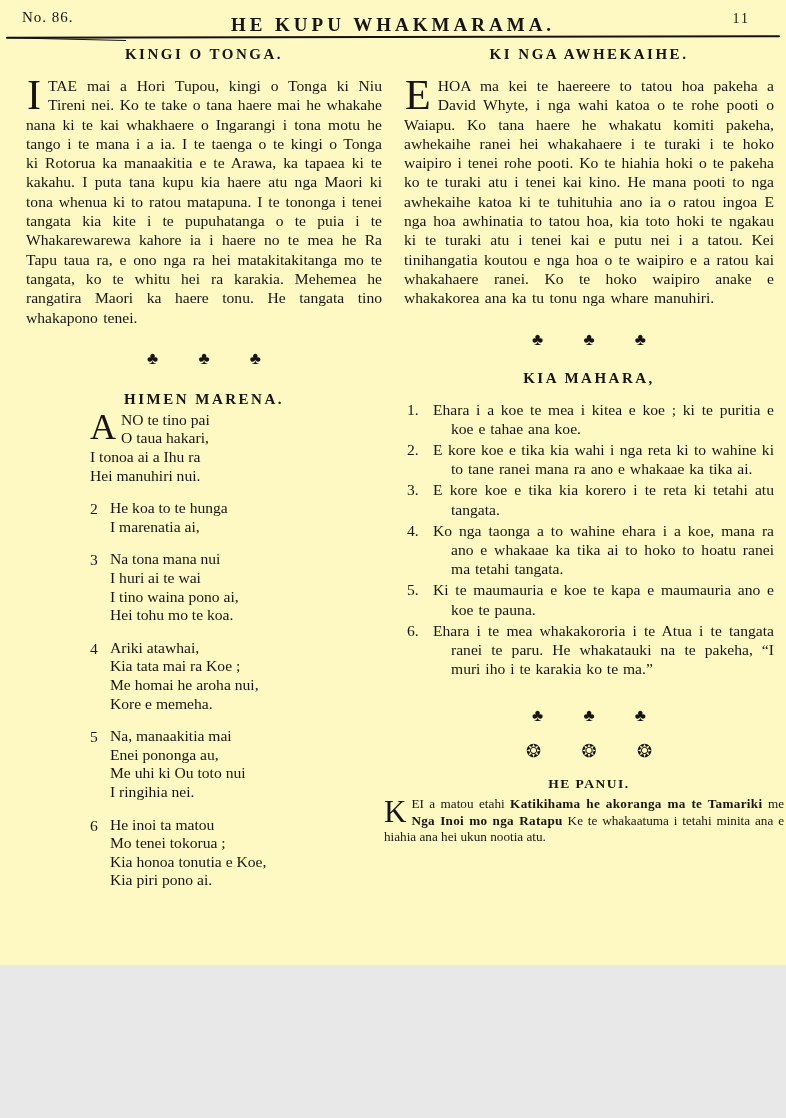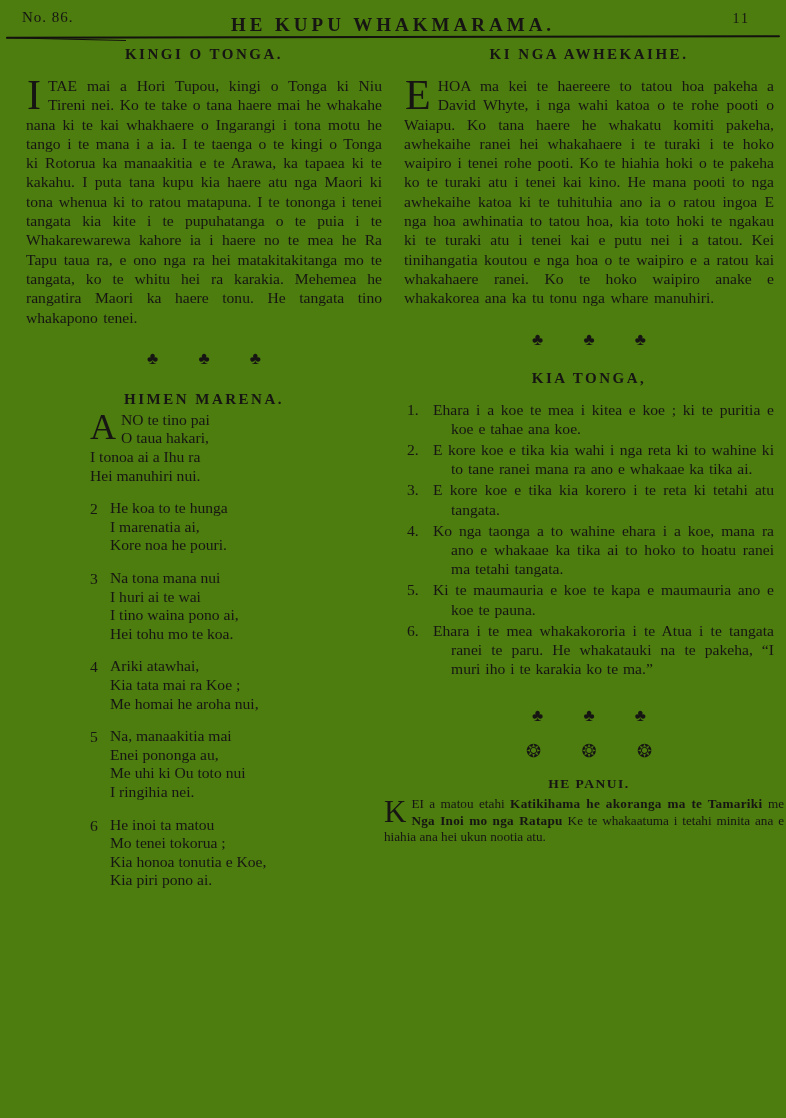--- a/index.html
+++ b/index.html
@@ -1,20 +1,20 @@
 <!DOCTYPE html>
 <html><head>
 <meta charset="utf-8">
 <style>
   html,body{margin:0;padding:0;background:#e8e8e8;}
   .page{
     position:relative;
-    width:786px;height:1118px;
+    width:786px;height:965px;
     margin:0 auto;
-    background:#4d7c0f;
+    background:#fef9c3;
     color:#161513;
     font-family:"Liberation Serif","DejaVu Serif",serif;
     overflow:hidden;
   }
   
   .masthead{position:absolute;top:4px;left:0;width:100%;height:30px;}
   .issue-no{position:absolute;left:22px;top:5px;font-size:15px;letter-spacing:1px;}
   .paper-title{position:absolute;left:0;width:100%;text-align:center;top:10px;
     font-size:19px;letter-spacing:4px;font-weight:600;}
   .page-no{position:absolute;right:36px;top:7px;font-size:14px;letter-spacing:2px;}
@@ -90,40 +90,40 @@
           <div class="ln">I tonoa ai a Ihu ra</div>
           <div class="ln ind">Hei manuhiri nui.</div>
         </div>
       </div>
 
       <div class="stanza">
         <span class="snum">2</span>
         <div class="slines">
           <div class="ln">He koa to te hunga</div>
           <div class="ln ind">I marenatia ai,</div>
-          <div class="ln ind">Kore noa he pouri.</div>
         </div>
       </div>
 
       <div class="stanza">
         <span class="snum">3</span>
         <div class="slines">
           <div class="ln">Na tona mana nui</div>
           <div class="ln ind">I huri ai te wai</div>
           <div class="ln">I tino waina pono ai,</div>
           <div class="ln ind">Hei tohu mo te koa.</div>
         </div>
       </div>
 
       <div class="stanza">
         <span class="snum">4</span>
         <div class="slines">
           <div class="ln">Ariki atawhai,</div>
           <div class="ln ind">Kia tata mai ra Koe ;</div>
           <div class="ln">Me homai he aroha nui,</div>
+          <div class="ln ind">Kore e memeha.</div>
         </div>
       </div>
 
       <div class="stanza">
         <span class="snum">5</span>
         <div class="slines">
           <div class="ln">Na, manaakitia mai</div>
           <div class="ln ind">Enei pononga au,</div>
           <div class="ln">Me uhi ki Ou toto nui</div>
           <div class="ln ind">I ringihia nei.</div>
@@ -144,21 +144,21 @@
   </div>
 
   <div class="col col-right">
 
     <h2 class="sec-head">KI NGA AWHEKAIHE.</h2>
 
     <p class="body-par"><span class="dropcap">E</span><span>HOA ma kei te haereere to tatou hoa pakeha a David Whyte, i nga wahi katoa o te rohe pooti o Waiapu.  Ko tana haere he whakatu komiti pakeha, awhekaihe ranei hei whakahaere i te turaki i te hoko waipiro i tenei rohe pooti.  Ko te hiahia hoki o te pakeha ko te turaki atu i tenei kai kino.  He mana pooti to nga awhekaihe katoa ki te tuhituhia ano ia o ratou ingoa   E nga hoa awhinatia to tatou hoa, kia toto hoki te ngakau ki te turaki atu i tenei kai e putu nei i a tatou.  Kei tinihangatia koutou e nga hoa o te waipiro e a ratou kai whakahaere ranei.  Ko te hoko waipiro anake e whakakorea ana ka tu tonu nga whare manuhiri.</span></p>
 
     <div class="ornament">♣ ♣ ♣</div>
 
-    <h2 class="sec-head">KIA TONGA,</h2>
+    <h2 class="sec-head">KIA MAHARA,</h2>
 
     <div>
       <div class="kitem">
         <span class="knum">1.</span>
         <div class="ktext">Ehara i a koe te mea i kitea e koe ; ki te puritia e koe e tahae ana koe.</div>
       </div>
       <div class="kitem">
         <span class="knum">2.</span>
         <div class="ktext">E kore koe e tika kia wahi i nga reta ki to wahine ki to tane ranei mana ra ano e whakaae ka tika ai.</div>
       </div>

